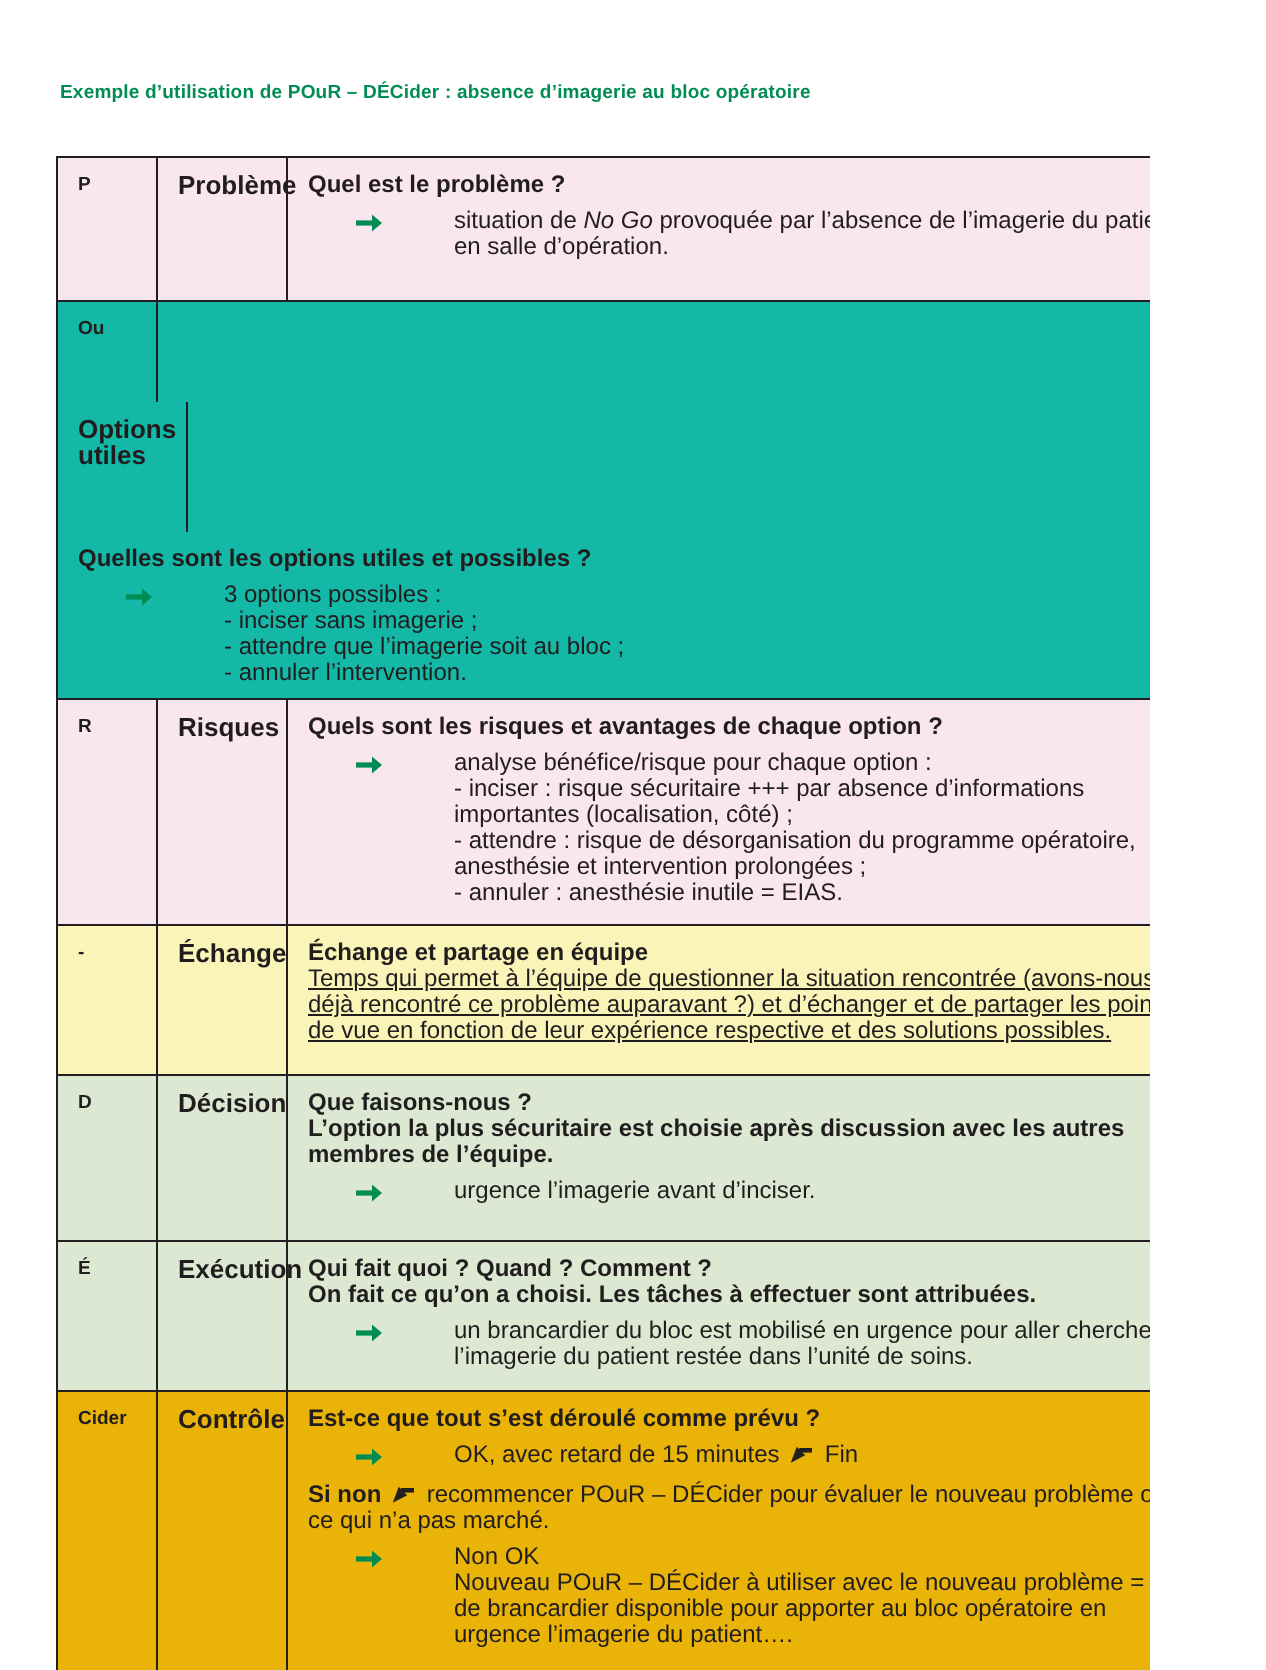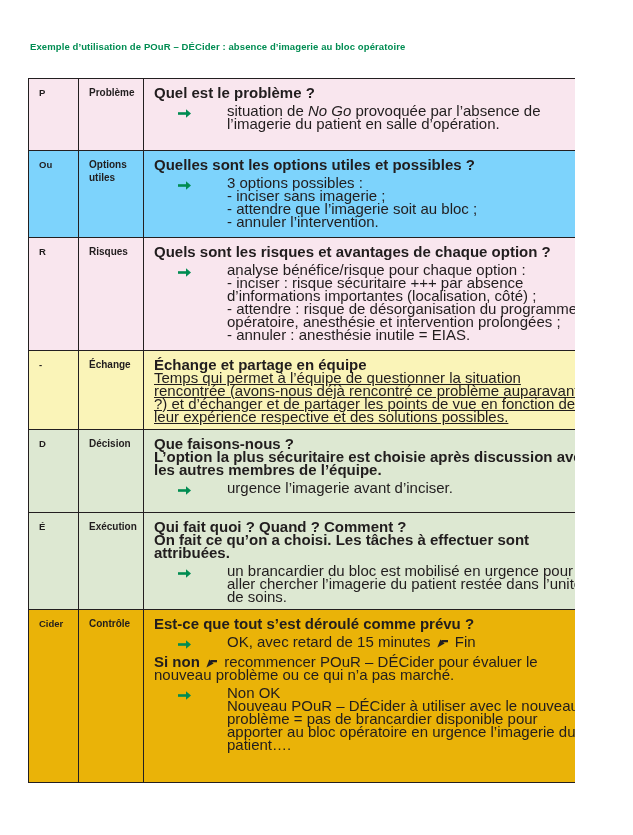--- a/index.html
+++ b/index.html
@@ -10,23 +10,23 @@
   .title {
     position:absolute; left:30px; top:41px;
     font-size:9.5px; font-weight:bold; letter-spacing:0.1px;
   }
   .pour-table {
     position:absolute; left:28px; top:78px; width:576px;
     border:1px solid #231f20;
   }
   .row { display:flex; box-sizing:border-box; border-bottom:1px solid #231f20; }
   .row:last-child { border-bottom:none; }
-  .cell { box-sizing:border-box; padding:7px 10px 6px 10px; font-size:15px; line-height:13px; }
+  .cell { box-sizing:border-box; padding:7px 10px 6px 10px; font-size:12px; line-height:13px; }
   .c-letter { width:50px; flex:0 0 50px; border-right:1px solid #231f20; font-weight:bold; font-size:9.5px; }
-  .c-label  { width:65px; flex:0 0 65px; border-right:1px solid #231f20; font-weight:bold; font-size:10px; }
+  .c-label  { width:65px; flex:0 0 65px; border-right:1px solid #231f20; font-weight:bold; font-size:13px; }
   .c-content{ flex:1 1 auto; min-width:0; }
   .heading { font-weight:bold; }
   .blk + .blk { margin-top:5px;gap:32px; }
   .arrow-item { display:flex; margin-left:24px; }
   .ga { flex:0 0 17px; width:17px; padding-top:2px; }
   .atext { flex:1 1 auto; min-width:0; }
   .b { font-weight:bold; }
   .it { font-style:italic; }
   .hk { display:inline-block; margin:0 3px 0 2px; }
   .hk svg { vertical-align:-1px; }
@@ -48,21 +48,21 @@
             <span class="ga"><svg width="13" height="9" viewBox="0 0 13 9">
                 <rect x="0" y="3.2" width="8.6" height="2.6" fill="#008c52"></rect>
                 <polygon points="8,0.3 8,8.7 13,4.5" fill="#008c52"></polygon>
               </svg></span>
             <div class="atext">
               <div><span>situation de </span><span class="it">No Go</span><span> provoquée par l’absence de l’imagerie du patient en salle d’opération.</span></div>
             </div>
           </div>
         </div>
       </div>
-      <div class="row" style="background: #7dd3fc; min-height: 87px;">
+      <div class="row" style="background: #14b8a6; min-height: 87px; flex-direction: column;">
         <div class="cell c-letter"><span>Ou</span></div>
         <div class="cell c-label"><span>Options utiles</span></div>
         <div class="cell c-content">
           <div class="blk heading">
             <div><span>Quelles sont les options utiles et possibles ?</span></div>
           </div>
           <div class="blk arrow-item">
             <span class="ga"><svg width="13" height="9" viewBox="0 0 13 9">
                 <rect x="0" y="3.2" width="8.6" height="2.6" fill="#008c52"></rect>
                 <polygon points="8,0.3 8,8.7 13,4.5" fill="#008c52"></polygon>

